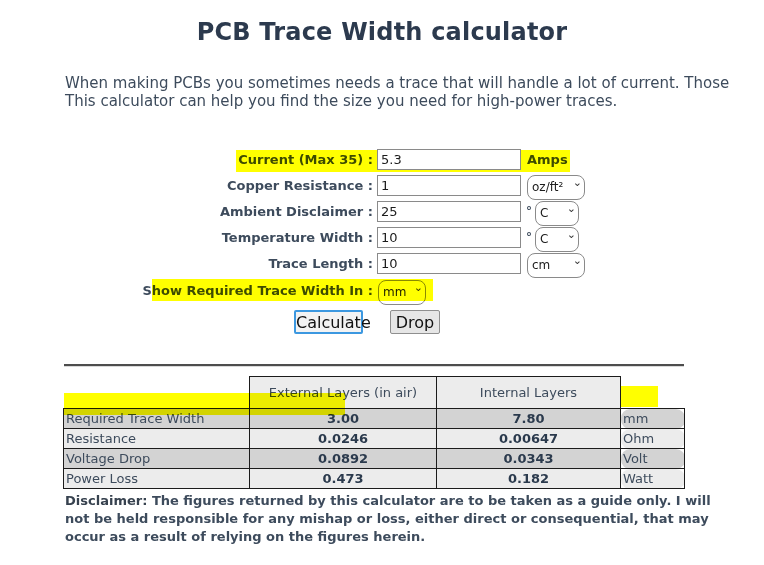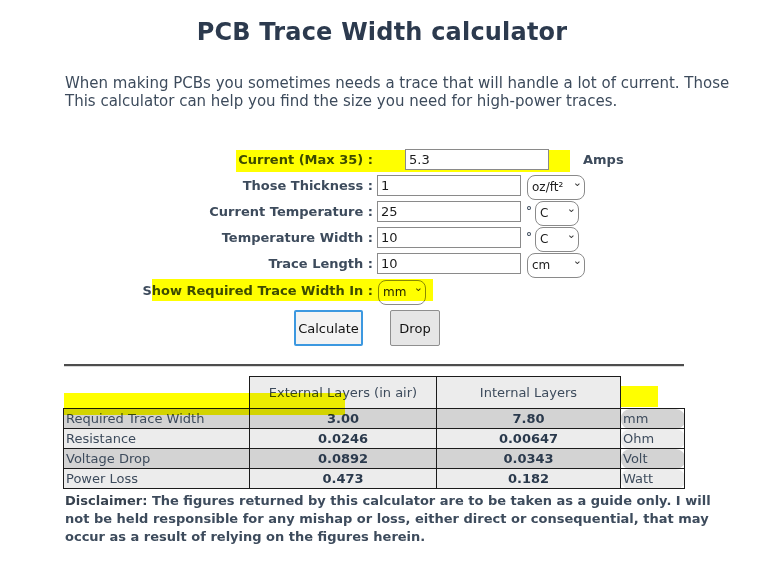--- a/index.html
+++ b/index.html
@@ -24,22 +24,22 @@
   .select-wrap { position:relative; margin-left:6px; height:21px; }
   .select-wrap.after-degree { margin-left:3px; }
   .select-wrap select { appearance:none; -webkit-appearance:none; width:100%; height:25px;
               border:1px solid #8a8a8a; border-radius:8px; background:#fff;
               font-family:"DejaVu Sans","Liberation Sans",sans-serif; font-size:12px;
               color:#1c1c1c; padding:0 15px 0 4px; }
   .chev { position:absolute; right:3px; top:1px; font-size:11px; color:#333; pointer-events:none; }
   .chev::after { content:"⌄"; }
   .w58 { width:58px; } .w44 { width:44px; } .w48 { width:48px; }
 
-  .btn { position:absolute; top:310px; height:36px; font-family:"DejaVu Sans","Liberation Sans",sans-serif;
-         font-size:13px; color:#111; border-radius:2px; cursor:pointer; }
+  .btn { position:absolute; top:310px; height:24px; font-family:"DejaVu Sans","Liberation Sans",sans-serif;
+         font-size:16px; color:#111; border-radius:2px; cursor:pointer; }
   .btn-calculate { left:294px; width:69px; border:2px solid #3c98e0; background:#f3f3f3; }
   .btn-reset { left:390px; width:50px; border:1px solid #8f8f8f; background:#e6e6e6; }
 
   .divider { position:absolute; top:364px; left:64px; width:620px; height:2px;
              background:#4d4d4d; box-shadow:0 1px 0 #d9d9d9; }
 
   table.results { position:absolute; top:376px; left:63px; border-collapse:collapse;
                   font-size:13px; color:#3d4b5c; table-layout:fixed; }
   table.results td, table.results th { border:1px solid #1b1b1b; overflow:hidden; white-space:nowrap; }
   table.results th { height:17px; font-weight:normal; background:#ececec; text-align:center; padding:8px; }
@@ -71,39 +71,39 @@
   <div class="intro">
     <div>When making PCBs you sometimes needs a trace that will handle a lot of current. Those</div>
     <div>This calculator can help you find the size you need for high-power traces.</div>
   </div>
 
   <div class="hl" id="hl-current"></div>
   <div class="hl" id="hl-width-in"></div>
   <div class="hl" id="hl-result-row"></div>
   <div class="hl" id="hl-mm"></div>
 
-  <div class="form-row" style="top:148px;gap:28px;">
+  <div class="form-row" style="top:148px;">
     <span class="form-label">Current (Max 35) :</span>
     <input class="tw-input" type="text" value="5.3" style="">
     <span class="unit-text">Amps</span>
   </div>
 
   <div class="form-row" style="top:174px;">
-    <span class="form-label">Those Thickness :</span>
+    <span class="form-label">Copper Resistance :</span>
     <input class="tw-input" type="text" value="1" style="">
     <span class="select-wrap w58">
       <select>
         <option>oz/ft²</option>
       </select>
       <span class="chev"></span>
     </span>
   </div>
 
   <div class="form-row" style="top:200px;">
-    <span class="form-label">Current Temperature :</span>
+    <span class="form-label">Ambient Disclaimer :</span>
     <input class="tw-input" type="text" value="25" style="">
     <span class="degree">°</span>
     <span class="select-wrap after-degree w44">
       <select>
         <option>C</option>
       </select>
       <span class="chev"></span>
     </span>
   </div>
 

